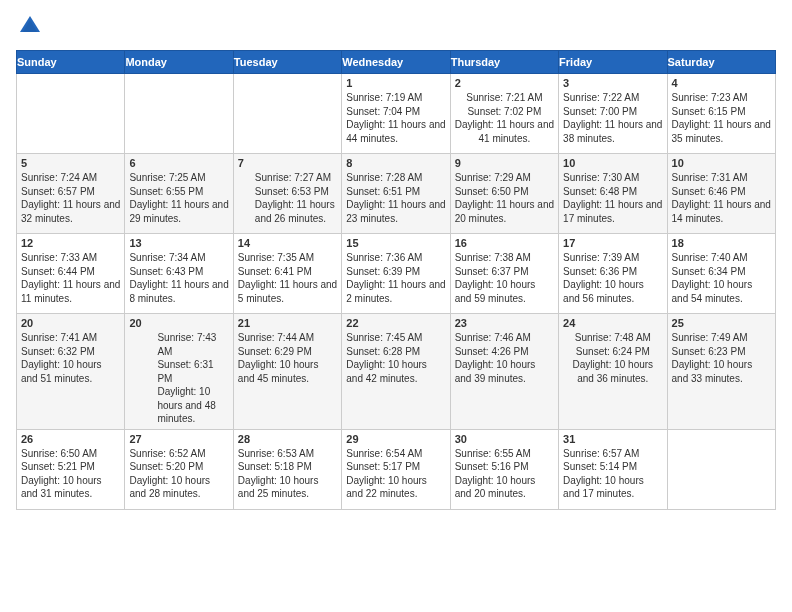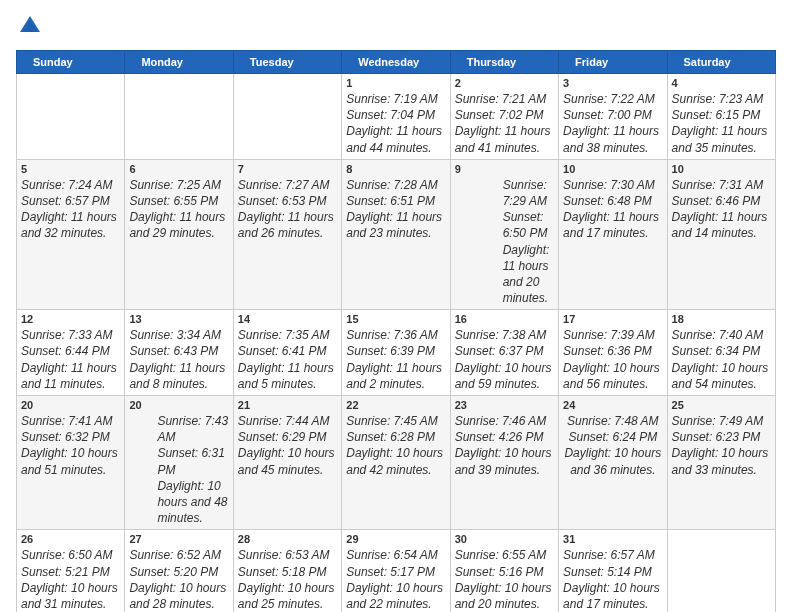--- a/index.html
+++ b/index.html
@@ -61,21 +61,21 @@
     .calendar {
       width: 100%;
       border-collapse: collapse;
       table-layout: fixed;
     }
     .calendar th {
       background: #2266bb;
       color: #fff;
       font-size: 11px;
       font-weight: bold;
-      padding: 5px 16px;
+      padding: 5px 0;
       text-align: left;
       border: 1px solid #1a55a0;
     }
     .calendar td {
       border: 1px solid #ccc;
       vertical-align: top;
       padding: 3px 4px;
       font-size: 9.2px;
       color: #333;
       height: 80px;
@@ -84,24 +84,23 @@
     .calendar tr:nth-child(even) td {
       background: #f5f5f5;
     }
     .day-number {
       font-size: 11px;
       font-weight: bold;
       margin-bottom: 2px;
       color: #333;
     }
     .day-info {
-      font-size: 12px;
+      font-size: 10px;
       color: #333;
       line-height: 1.35;
-      font-style: italic;
     }
     .empty-cell {
       background: #fff !important;
     }
   </style>
 </head>
 <body>
 
 <div class="page">
   <div class="header">
@@ -139,21 +138,21 @@
           <td class="empty-cell"></td>
           <td class="empty-cell"></td>
           <td>
             <div class="day-number">1</div>
             <div class="day-info" style="white-space: pre-line;">Sunrise: 7:19 AM
 Sunset: 7:04 PM
 Daylight: 11 hours and 44 minutes.</div>
           </td>
           <td>
             <div class="day-number">2</div>
-            <div class="day-info" style="white-space: pre-line;">Sunrise: 7:21 AM
+            <div class="day-info" style="white-space: pre-line; text-align: center;">Sunrise: 7:21 AM
 Sunset: 7:02 PM
 Daylight: 11 hours and 41 minutes.</div>
           </td>
           <td>
             <div class="day-number">3</div>
             <div class="day-info" style="white-space: pre-line;">Sunrise: 7:22 AM
 Sunset: 7:00 PM
 Daylight: 11 hours and 38 minutes.</div>
           </td>
           <td>
@@ -171,33 +170,33 @@
 Daylight: 11 hours and 32 minutes.</div>
           </td>
           <td>
             <div class="day-number">6</div>
             <div class="day-info" style="white-space: pre-line;">Sunrise: 7:25 AM
 Sunset: 6:55 PM
 Daylight: 11 hours and 29 minutes.</div>
           </td>
           <td>
             <div class="day-number">7</div>
-            <div class="day-info" style="white-space: pre-line;">Sunrise: 7:27 AM
+            <div class="day-info" style="white-space: pre-line; margin-left: 17px;">Sunrise: 7:27 AM
 Sunset: 6:53 PM
 Daylight: 11 hours and 26 minutes.</div>
           </td>
           <td>
             <div class="day-number">8</div>
             <div class="day-info" style="white-space: pre-line;">Sunrise: 7:28 AM
 Sunset: 6:51 PM
 Daylight: 11 hours and 23 minutes.</div>
           </td>
           <td>
             <div class="day-number">9</div>
-            <div class="day-info" style="white-space: pre-line; margin-left: 48px;">Sunrise: 7:29 AM
+            <div class="day-info" style="white-space: pre-line;">Sunrise: 7:29 AM
 Sunset: 6:50 PM
 Daylight: 11 hours and 20 minutes.</div>
           </td>
           <td>
             <div class="day-number">10</div>
             <div class="day-info" style="white-space: pre-line;">Sunrise: 7:30 AM
 Sunset: 6:48 PM
 Daylight: 11 hours and 17 minutes.</div>
           </td>
           <td>
@@ -209,21 +208,21 @@
         </tr>
         <tr>
           <td>
             <div class="day-number">12</div>
             <div class="day-info" style="white-space: pre-line;">Sunrise: 7:33 AM
 Sunset: 6:44 PM
 Daylight: 11 hours and 11 minutes.</div>
           </td>
           <td>
             <div class="day-number">13</div>
-            <div class="day-info" style="white-space: pre-line;">Sunrise: 3:34 AM
+            <div class="day-info" style="white-space: pre-line;">Sunrise: 7:34 AM
 Sunset: 6:43 PM
 Daylight: 11 hours and 8 minutes.</div>
           </td>
           <td>
             <div class="day-number">14</div>
             <div class="day-info" style="white-space: pre-line;">Sunrise: 7:35 AM
 Sunset: 6:41 PM
 Daylight: 11 hours and 5 minutes.</div>
           </td>
           <td>

